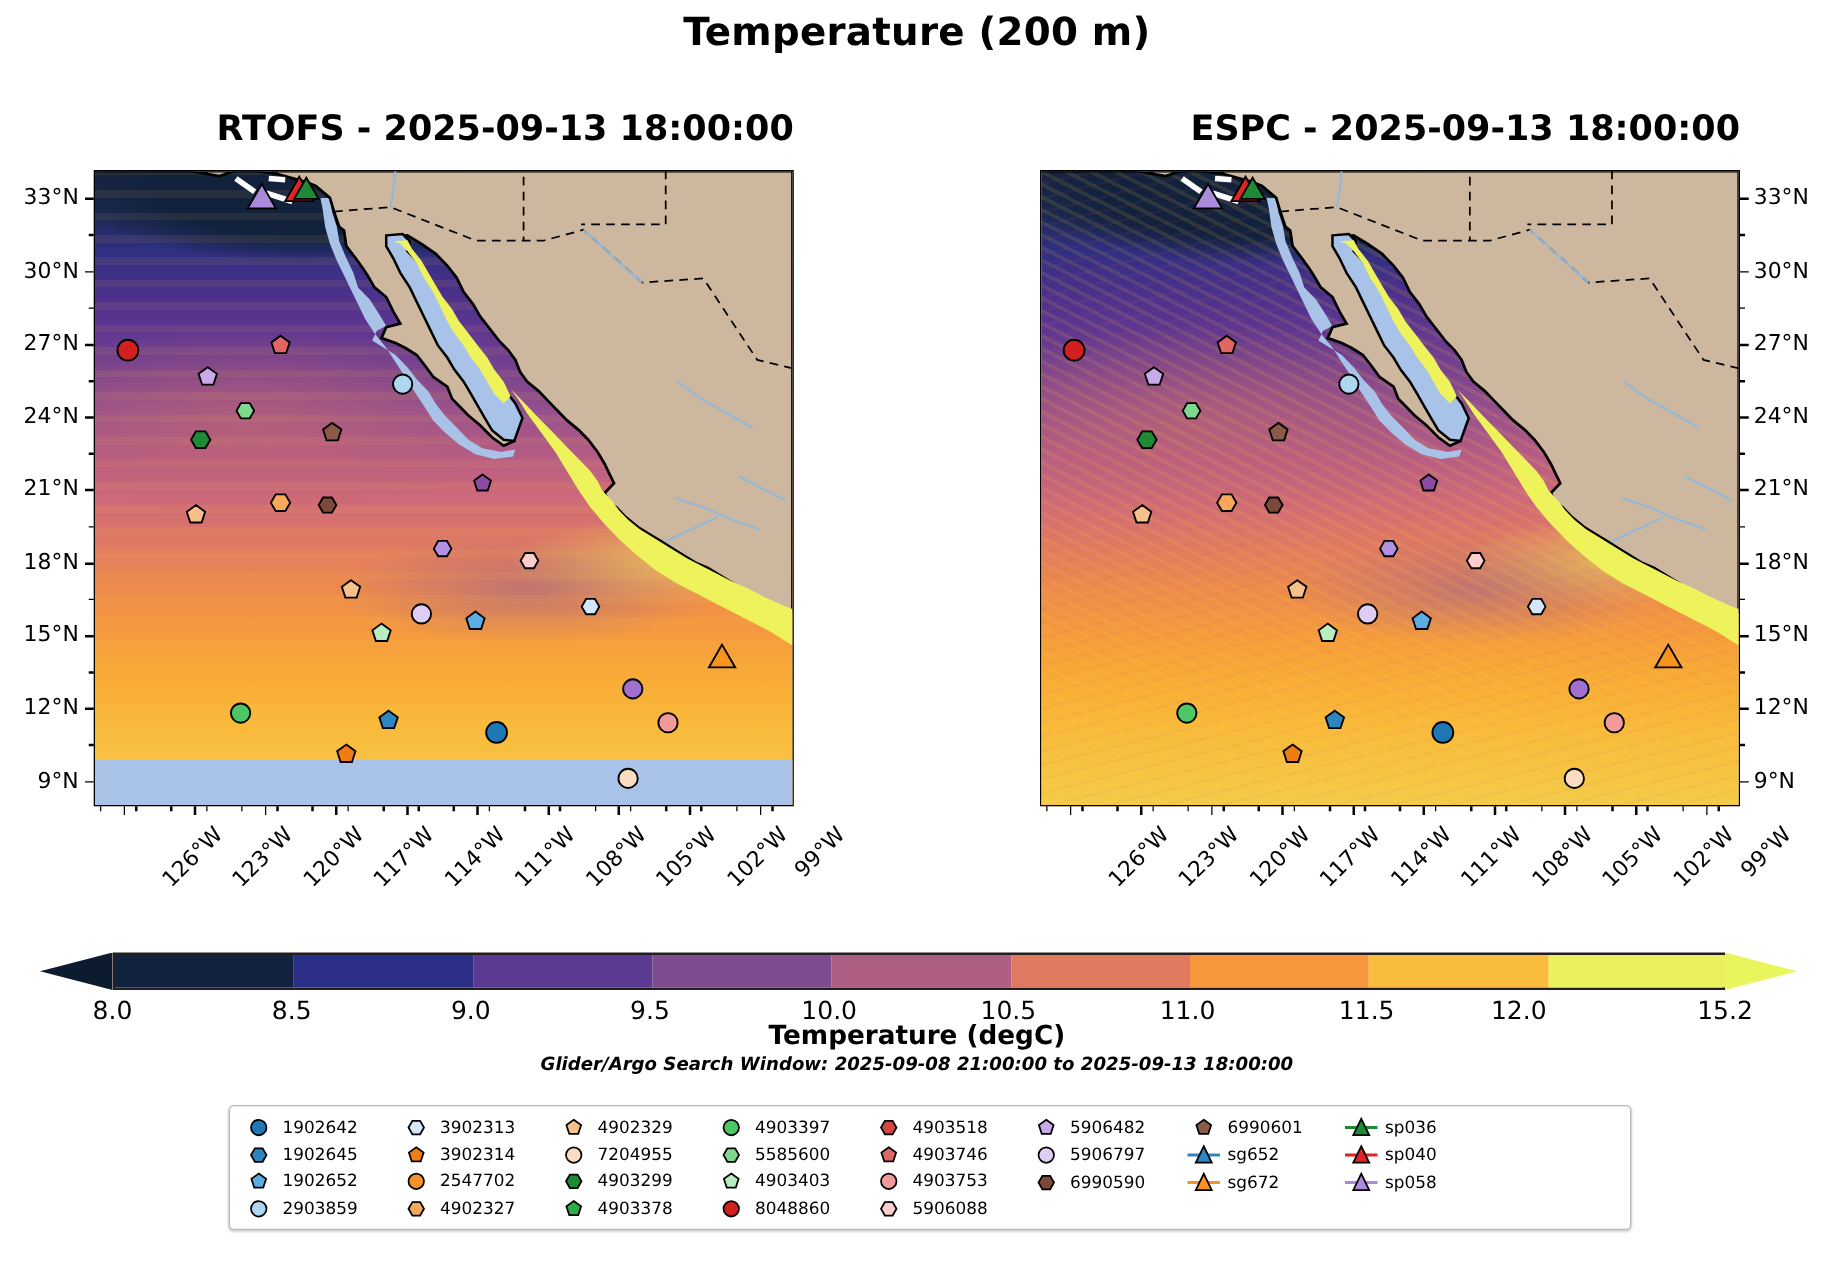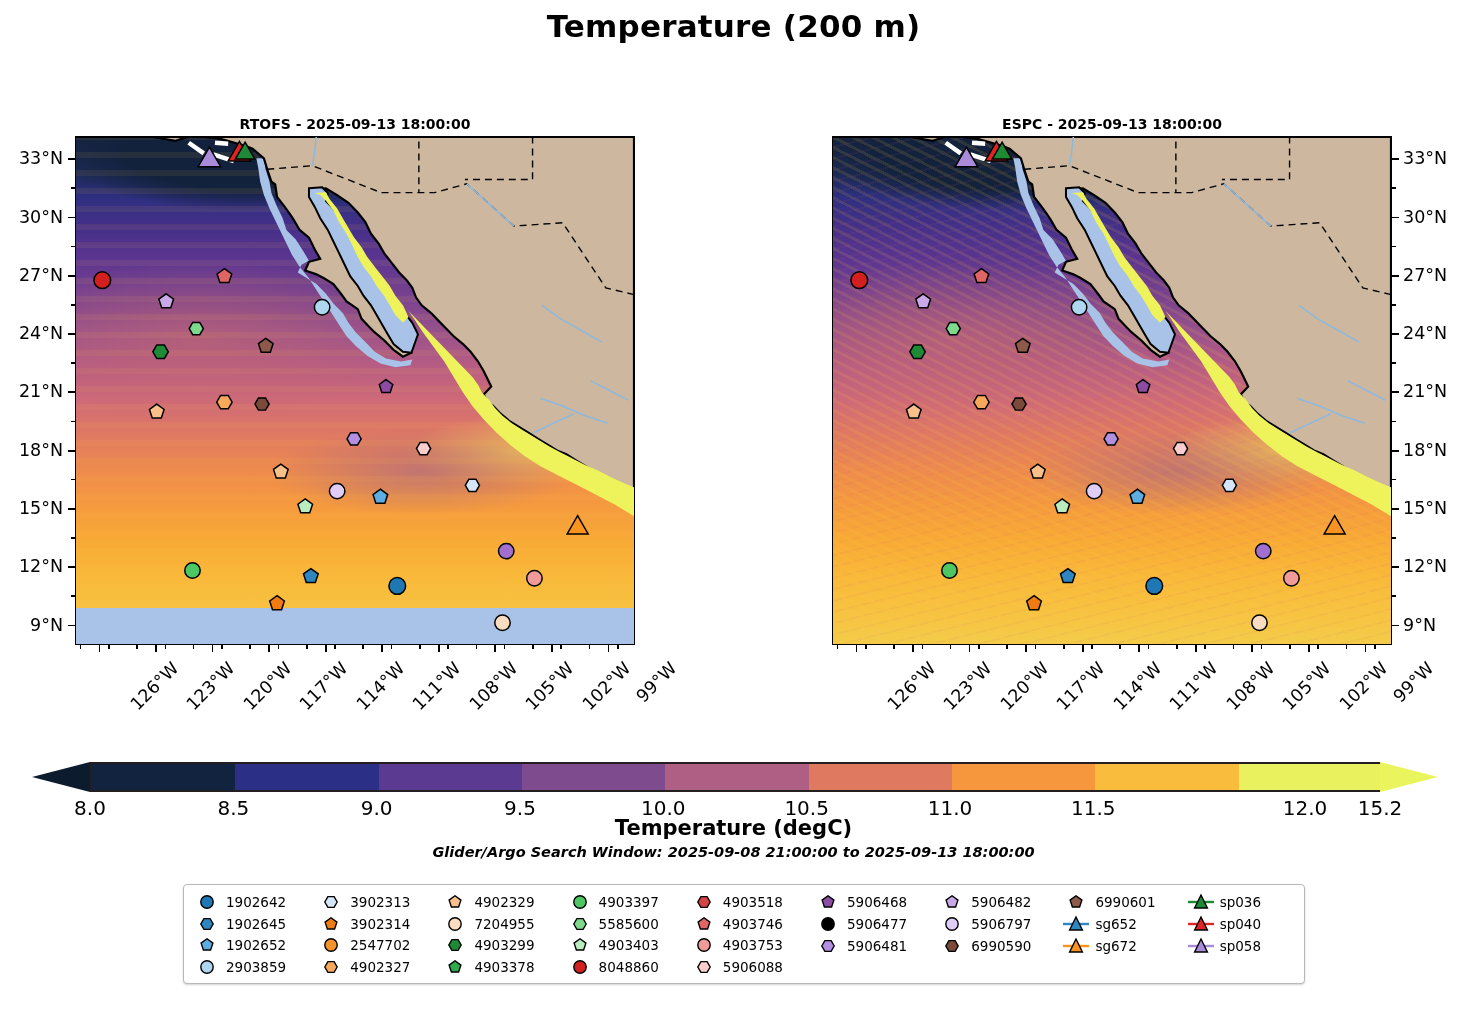--- a/index.html
+++ b/index.html
@@ -2,22 +2,22 @@
 <html><head>
 <meta charset="utf-8">
 <style>
   html,body{margin:0;padding:0;background:#fff;}
   body{width:1467px;height:1014px;position:relative;
        font-family:"DejaVu Sans","Liberation Sans",sans-serif;color:#000;overflow:hidden;}
 
   
   #suptitle{position:absolute;left:0;top:8px;width:1467px;text-align:center;
             font-size:31px;font-weight:bold;letter-spacing:.2px;}
-  .panel-title{position:absolute;top:116px;width:560px;text-align:center;
-               font-size:14px;font-weight:bold;}
+  .panel-title{position:absolute;top:86px;width:560px;text-align:right;
+               font-size:28px;font-weight:bold;}
   #title-left{left:75px;}
   #title-right{left:832px;}
 
   
   .panel{position:absolute;top:136px;width:560px;height:509px;
          border:1.6px solid #000;box-sizing:border-box;overflow:hidden;background:#cdb79e;}
   #panel-left{left:75px;}
   #panel-right{left:832px;}
   .mapwrap{position:absolute;inset:0;overflow:hidden;}
 
@@ -231,21 +231,21 @@
     </div>
   <div class="cb-ext" id="cb-ext-right" style="clip-path: polygon(0px 0px, 0px 100%, 100% 50%); background: rgb(234, 245, 93);"></div>
 <div class="cblab" style="left: 72px;">8.0</div>
     <div class="cblab" style="left: 215.333px;">8.5</div>
     <div class="cblab" style="left: 358.667px;">9.0</div>
     <div class="cblab" style="left: 502px;">9.5</div>
     <div class="cblab" style="left: 645.333px;">10.0</div>
     <div class="cblab" style="left: 788.667px;">10.5</div>
     <div class="cblab" style="left: 932px;">11.0</div>
     <div class="cblab" style="left: 1075.33px;">11.5</div>
-    <div class="cblab" style="left: 1287px;">12.0</div>
+    <div class="cblab" style="left: 1197px;">12.0</div>
     <div class="cblab" style="left: 1362px;">15.2</div>
   </div>
 <div id="cbar-title">Temperature (degC)</div>
 <div id="cbar-sub">Glider/Argo Search Window: 2025-09-08 21:00:00 to 2025-09-13 18:00:00</div>
 
 <div id="legend">
     <div class="lg-col" style="width: 126px;">
       <div class="lg-row">
         <div class="lg-mark">
           <svg class="mk" viewBox="0 0 26 18">
@@ -406,46 +406,20 @@
         </div>
         <span class="lg-txt">4903753</span>
       </div>
       <div class="lg-row">
         <div class="lg-mark">
           <svg class="mk" viewBox="0 0 26 18">
             <polygon points="19.2,9.0 16.1,14.4 9.9,14.4 6.8,9.0 9.9,3.6 16.1,3.6" fill="#fbcdcd" stroke="#000" stroke-width="1.4"></polygon>
           </svg>
         </div>
         <span class="lg-txt">5906088</span>
-      </div>
-    </div>
-    <div class="lg-col" style="width: 126px;">
-      <div class="lg-row">
-        <div class="lg-mark">
-          <svg class="mk" viewBox="0 0 26 18">
-            <polygon points="13.0,2.8 18.9,7.1 16.6,14.0 9.4,14.0 7.1,7.1" fill="#8e4ba3" stroke="#000" stroke-width="1.4"></polygon>
-          </svg>
-        </div>
-        <span class="lg-txt">5906468</span>
-      </div>
-      <div class="lg-row">
-        <div class="lg-mark">
-          <svg class="mk" viewBox="0 0 26 18">
-            <circle cx="13" cy="9" r="6.2" fill="#a munging" stroke="#000" stroke-width="1.4"></circle>
-          </svg>
-        </div>
-        <span class="lg-txt">5906477</span>
-      </div>
-      <div class="lg-row">
-        <div class="lg-mark">
-          <svg class="mk" viewBox="0 0 26 18">
-            <polygon points="19.2,9.0 16.1,14.4 9.9,14.4 6.8,9.0 9.9,3.6 16.1,3.6" fill="#b28fe0" stroke="#000" stroke-width="1.4"></polygon>
-          </svg>
-        </div>
-        <span class="lg-txt">5906481</span>
       </div>
     </div>
     <div class="lg-col" style="width: 126px;">
       <div class="lg-row">
         <div class="lg-mark">
           <svg class="mk" viewBox="0 0 26 18">
             <polygon points="13.0,2.8 18.9,7.1 16.6,14.0 9.4,14.0 7.1,7.1" fill="#c9a9e8" stroke="#000" stroke-width="1.4"></polygon>
           </svg>
         </div>
         <span class="lg-txt">5906482</span>

